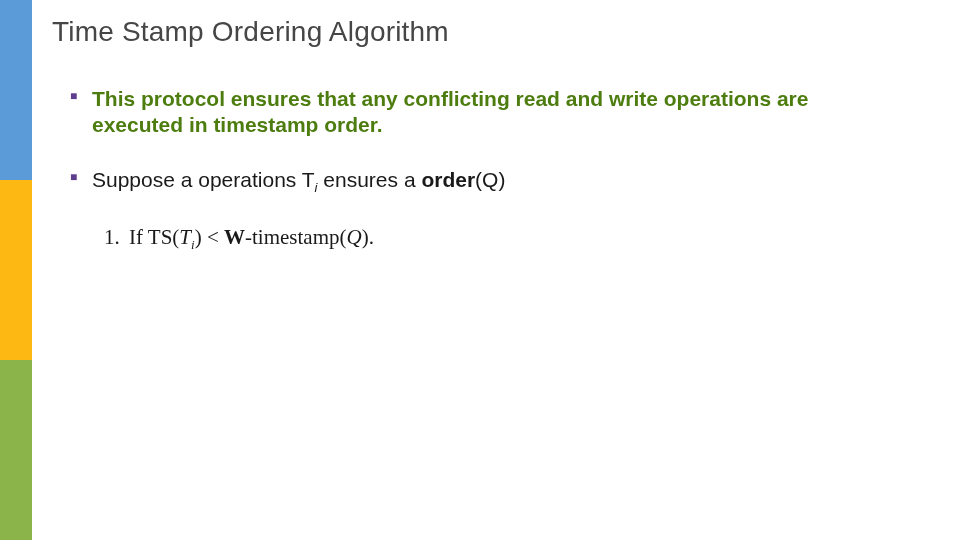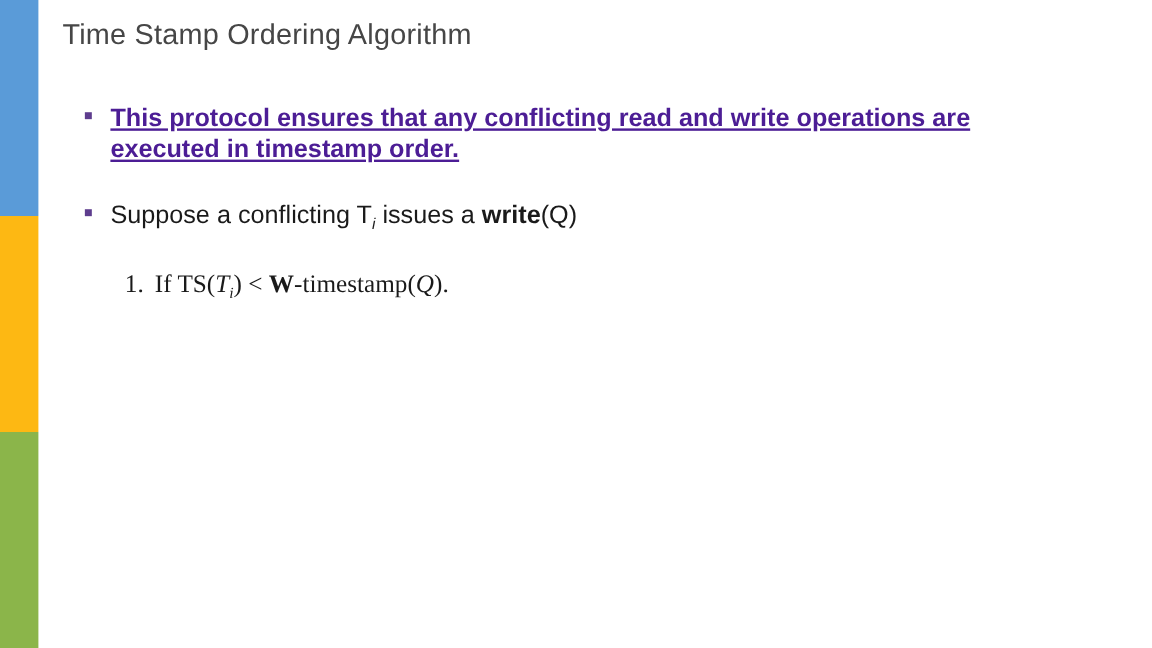--- a/index.html
+++ b/index.html
@@ -20,21 +20,21 @@
     height: 540px;
   }
   .sb-top    { position:absolute; left:0; top:0;    width:32px; height:180px; background:#5a9bd8; }
   .sb-mid    { position:absolute; left:0; top:180px; width:32px; height:180px; background:#fdb813; }
   .sb-bot    { position:absolute; left:0; top:360px; width:32px; height:180px; background:#8bb54a; }
 
   .title {
     position: absolute;
     left: 52px;
     top: 16px;
-    font-size: 24px;
+    font-size: 28px;
     font-weight: 400;
     color: #464646;
     letter-spacing: 0.2px;
   }
 
   .content {
     position: absolute;
     left: 70px;
     top: 86px;
     width: 830px;
@@ -49,21 +49,21 @@
     margin-bottom: 28px;
   }
   .bullet::before {
     content: "■";
     position: absolute;
     left: 0;
     top: 3px;
     font-size: 12px;
     color: #5e3d8e;
   }
-  .b1 { font-weight: 700; color: #4c1d95; text-decoration: underline; }
+  .b1 { font-weight: 700; color: #4d7c0f; }
 
   .numitem {
     margin: 0 0 48px 34px;
     font-size: 21px;
     font-family: Liberation Serif, serif;
   }
   .numitem span.num { margin-right: 4px; }
 
   .italic { font-style: italic; }
   .sub    { font-size: 13px; vertical-align: sub; font-style: italic; }
@@ -78,21 +78,21 @@
   <div class="sb-bot"></div>
 </div>
 
 <div class="title">Time Stamp Ordering Algorithm</div>
 
 <div class="content">
 
   <div class="bullet b1">This protocol ensures that any conflicting read and write operations are executed in timestamp order.</div>
 
   <div class="bullet">
-    <span>Suppose a conflicting T</span><span class="sub">i</span><span> issues a </span><span class="bold">write</span><span>(Q)</span>
+    <span>Suppose a operations T</span><span class="sub">i</span><span> ensures a </span><span class="bold">order</span><span>(Q)</span>
   </div>
 
   <div class="numitem">
     <span class="num">1.</span>
     <span>If TS(</span><span class="italic">T</span><span class="sub">i</span><span>) &lt; </span><span class="bold">W</span><span>-timestamp(</span><span class="italic">Q</span><span>).</span>
   </div>
 
 
 </div>
 

